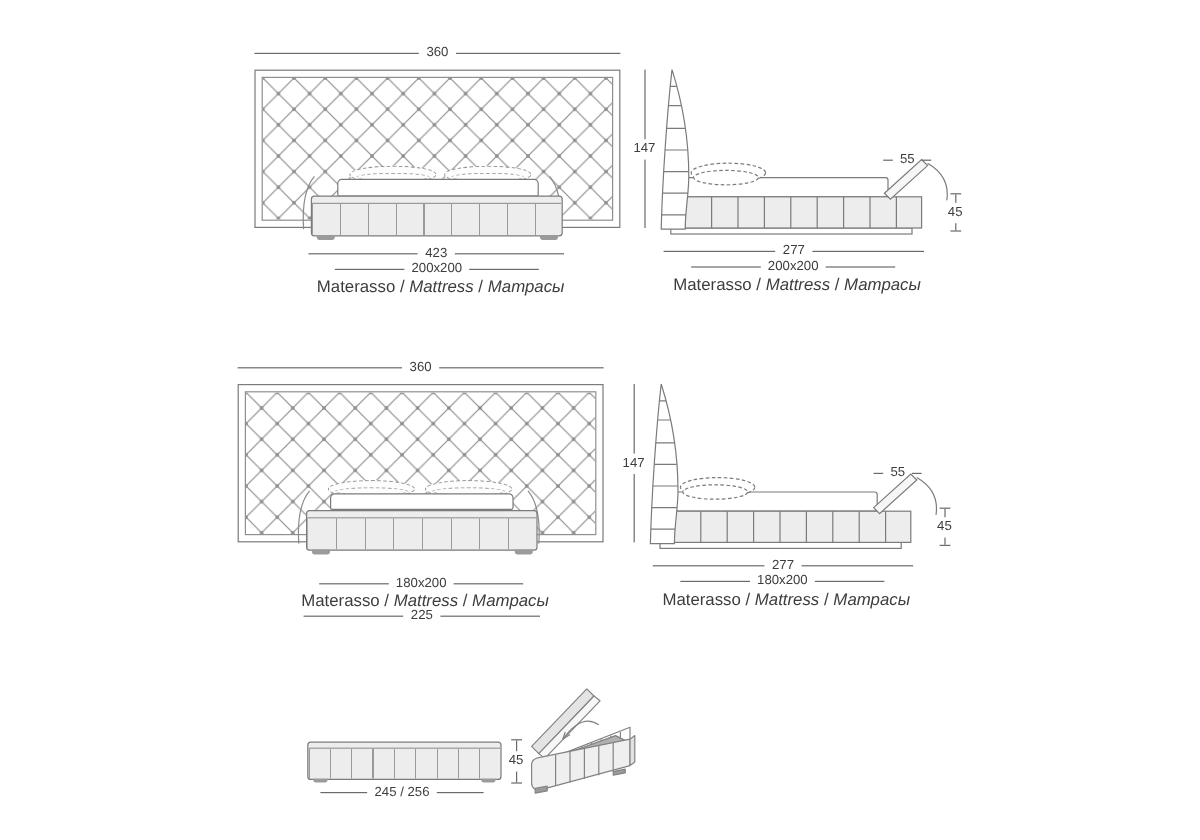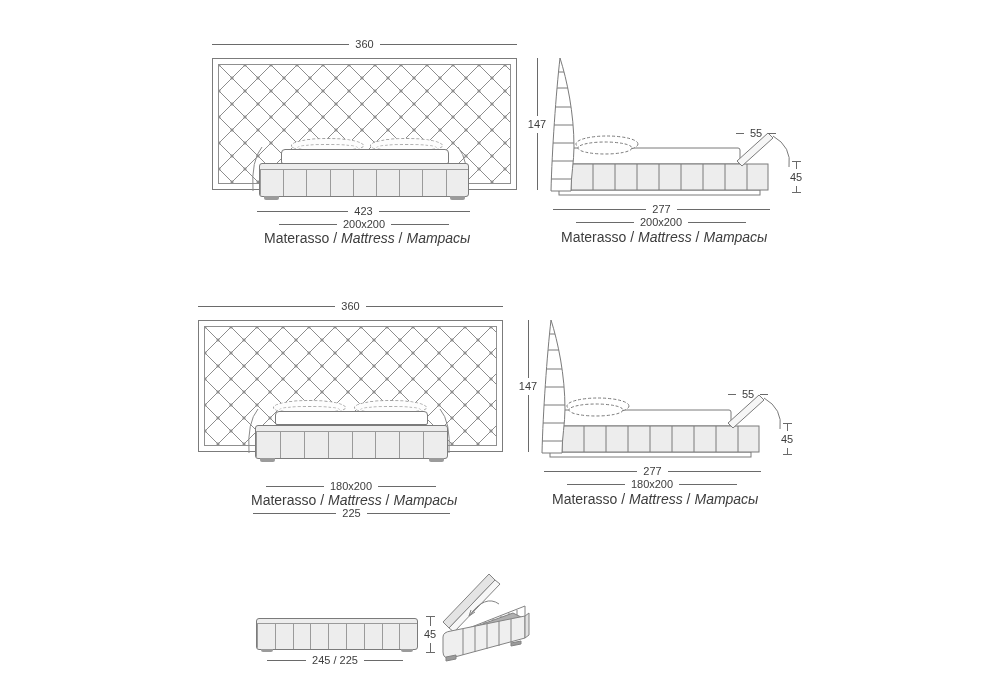--- a/index.html
+++ b/index.html
@@ -262,21 +262,21 @@
 
   <div class="abs bframe bench" style="left:256px;top:618px;width:162px;height:32px;">
     <div class="band"></div>
     <div class="panels" style="background-image:repeating-linear-gradient(90deg,#9a9a9a 0px,#9a9a9a 1px,transparent 1px,transparent 17.8px);"></div>
   </div>
   <div class="abs foot" style="left:261px;top:649px;width:12px;height:3px;"></div>
   <div class="abs foot" style="left:401px;top:649px;width:12px;height:3px;"></div>
 
   <div class="abs hdim" style="left:267px;top:654px;width:136px;">
     <div class="ln"></div>
-    <span class="tx">245 / 225</span>
+    <span class="tx">245 / 256</span>
     <div class="ln"></div>
   </div>
   <div class="abs vdim" style="left:415px;top:616px;width:30px;height:37px;">
     <div class="tick"></div>
     <div class="ln"></div>
     <span class="tx">45</span>
     <div class="ln"></div>
     <div class="tick"></div>
   </div>
 

